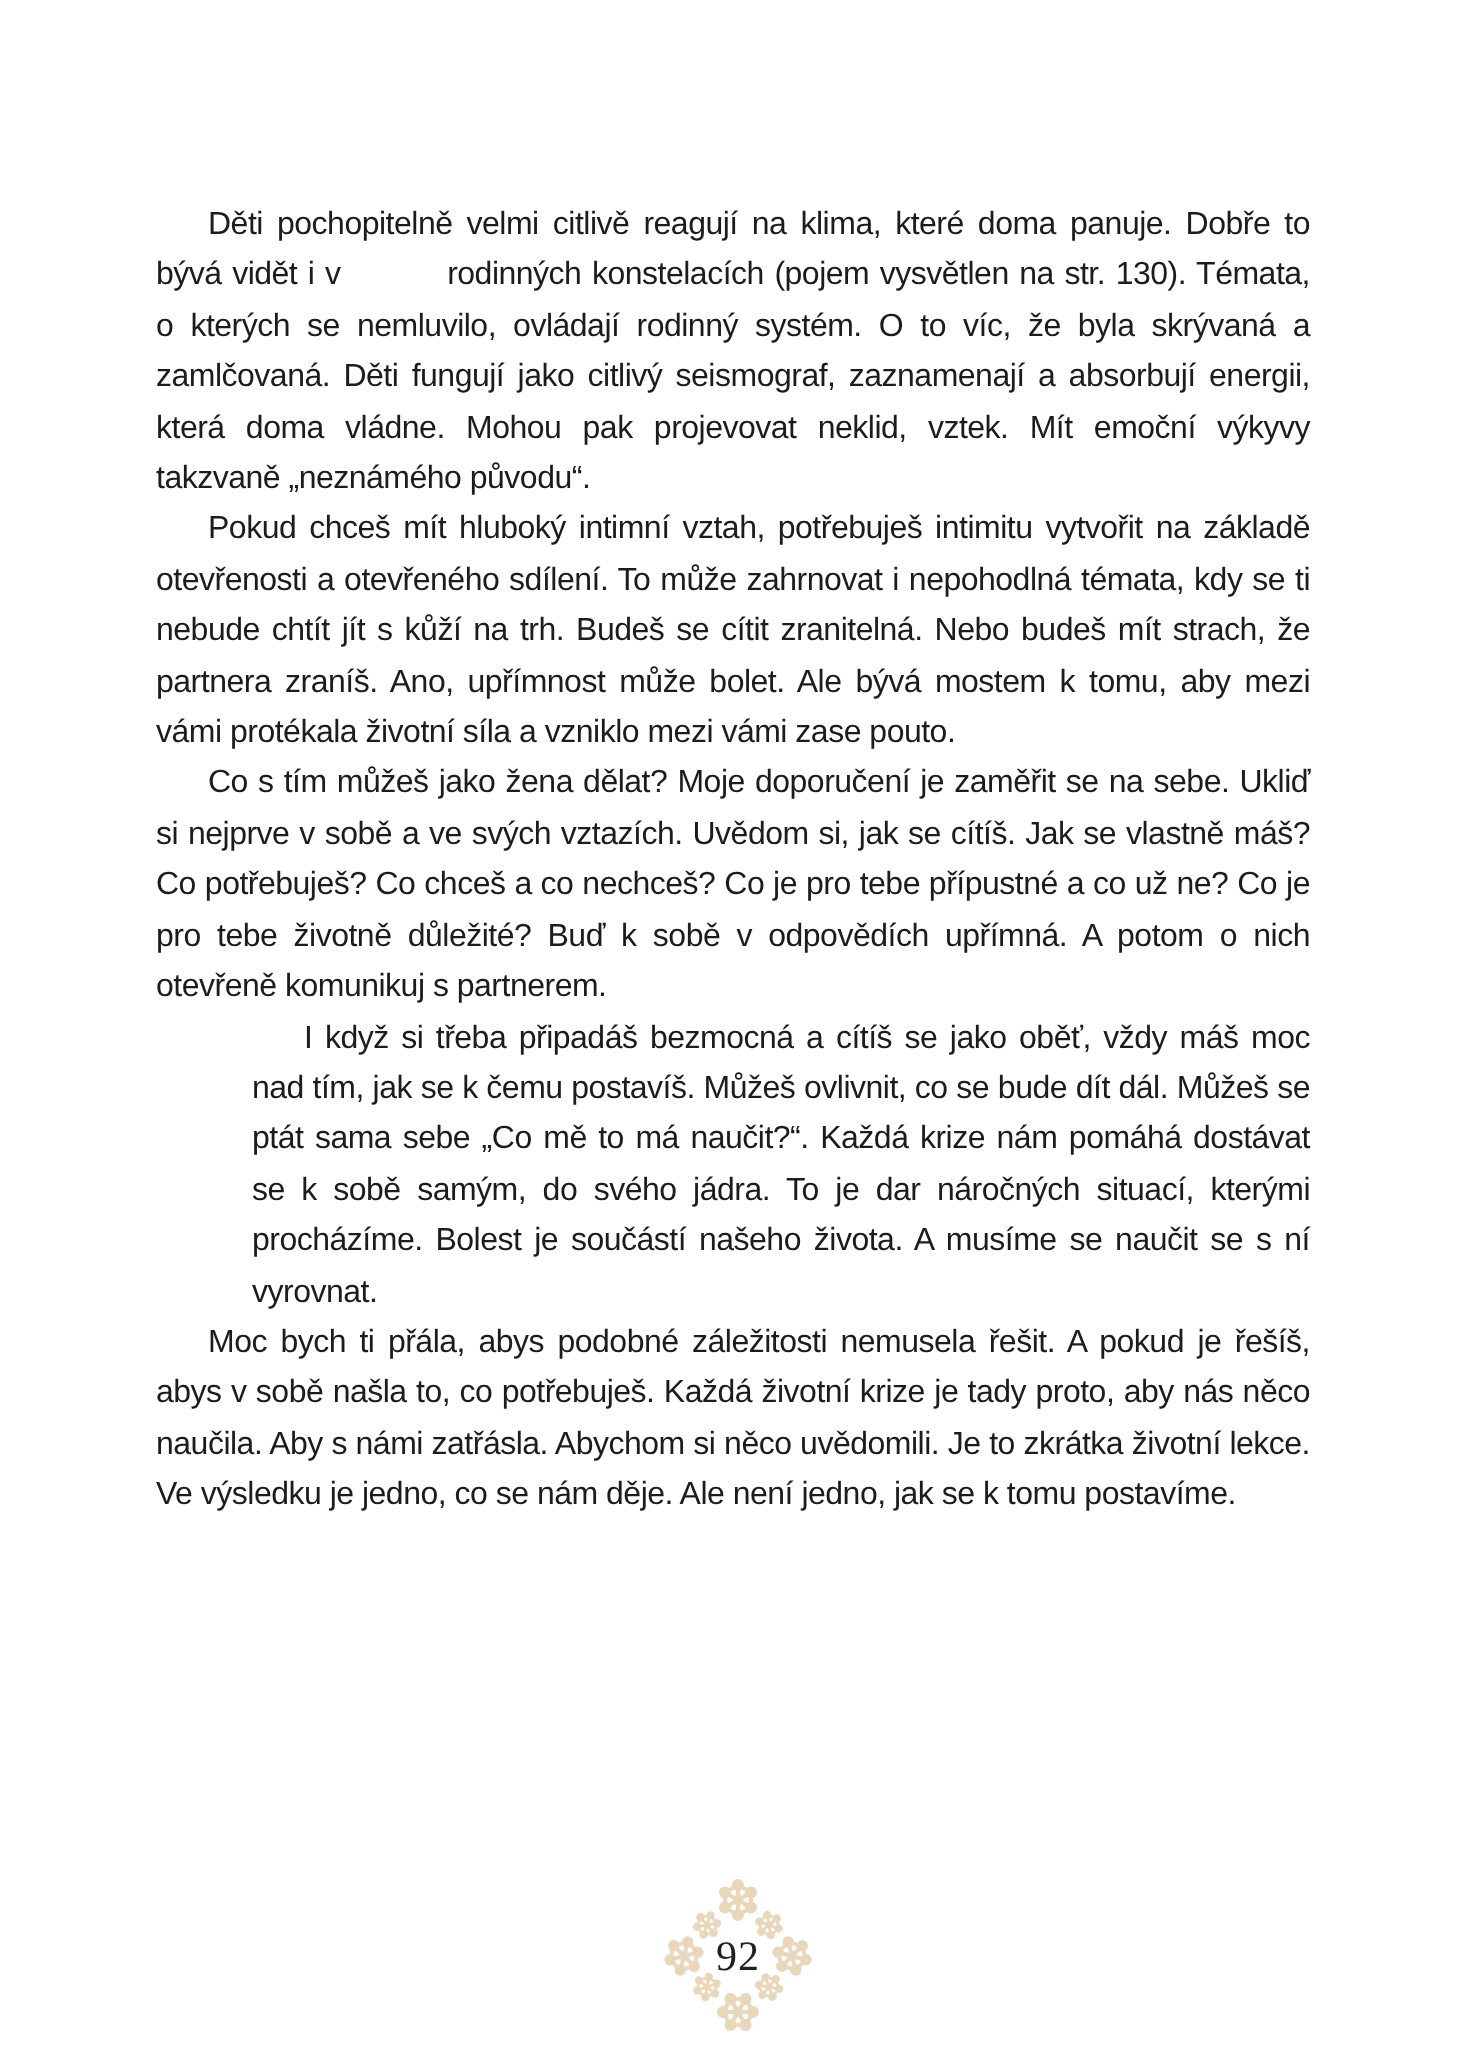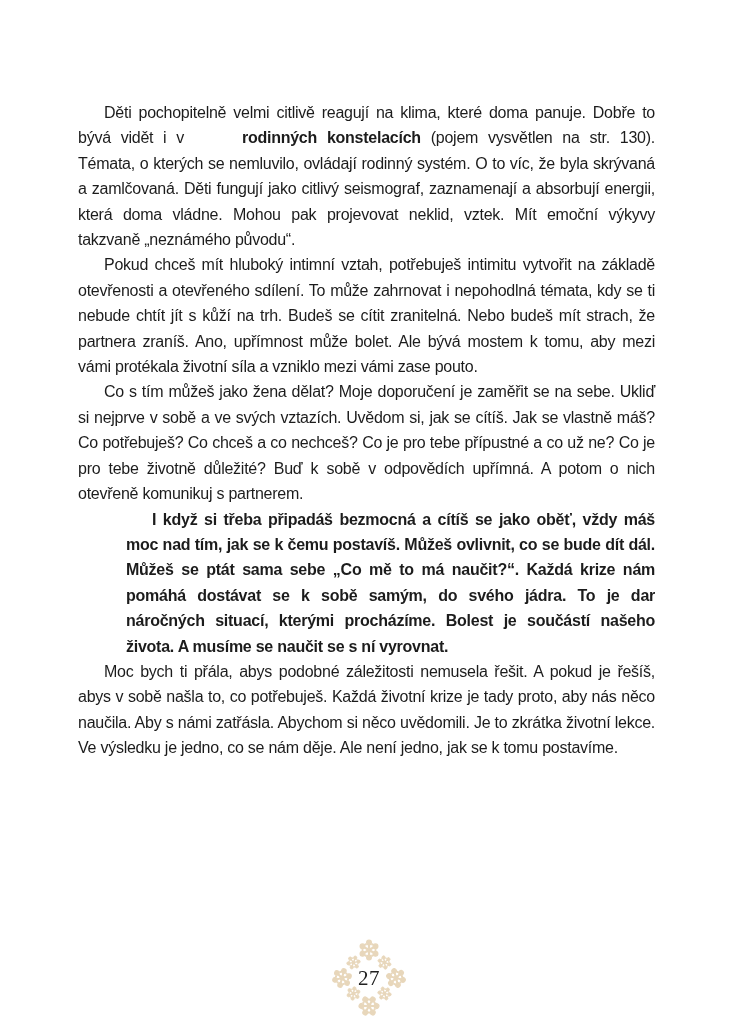--- a/index.html
+++ b/index.html
@@ -25,21 +25,21 @@
     margin: 0;
     font-size: 16px;
     line-height: 25.4px;
     letter-spacing: -0.25px;
     text-align: justify;
     text-indent: 26px;
     font-weight: 400;
   }
   .text-block p.bold,
   .text-block strong {
-    font-weight: 700;
+    font-weight: 400;
     padding-left: 48px;
   }
   .footer-ornament {
     position: absolute;
     left: 331px;
     top: 939px;
     width: 76px;
     height: 78px;
     color: #e8d7bb; 
   }
@@ -99,14 +99,14 @@
     </defs>
     <use href="#flake" transform="translate(38,11) scale(1.25)"></use>
     <use href="#flake" transform="translate(38,67) scale(1.25) rotate(30)"></use>
     <use href="#flake" transform="translate(11,39) scale(1.2) rotate(15)"></use>
     <use href="#flake" transform="translate(65,39) scale(1.2) rotate(45)"></use>
     <use href="#flake" transform="translate(22.5,23.5) scale(0.85) rotate(20)"></use>
     <use href="#flake" transform="translate(53.5,23.5) scale(0.85) rotate(50)"></use>
     <use href="#flake" transform="translate(22.5,54.5) scale(0.85) rotate(10)"></use>
     <use href="#flake" transform="translate(53.5,54.5) scale(0.85) rotate(40)"></use>
   </svg>
-  <span class="page-number">27</span>
+  <span class="page-number">92</span>
 </div>
 
 </body></html>

